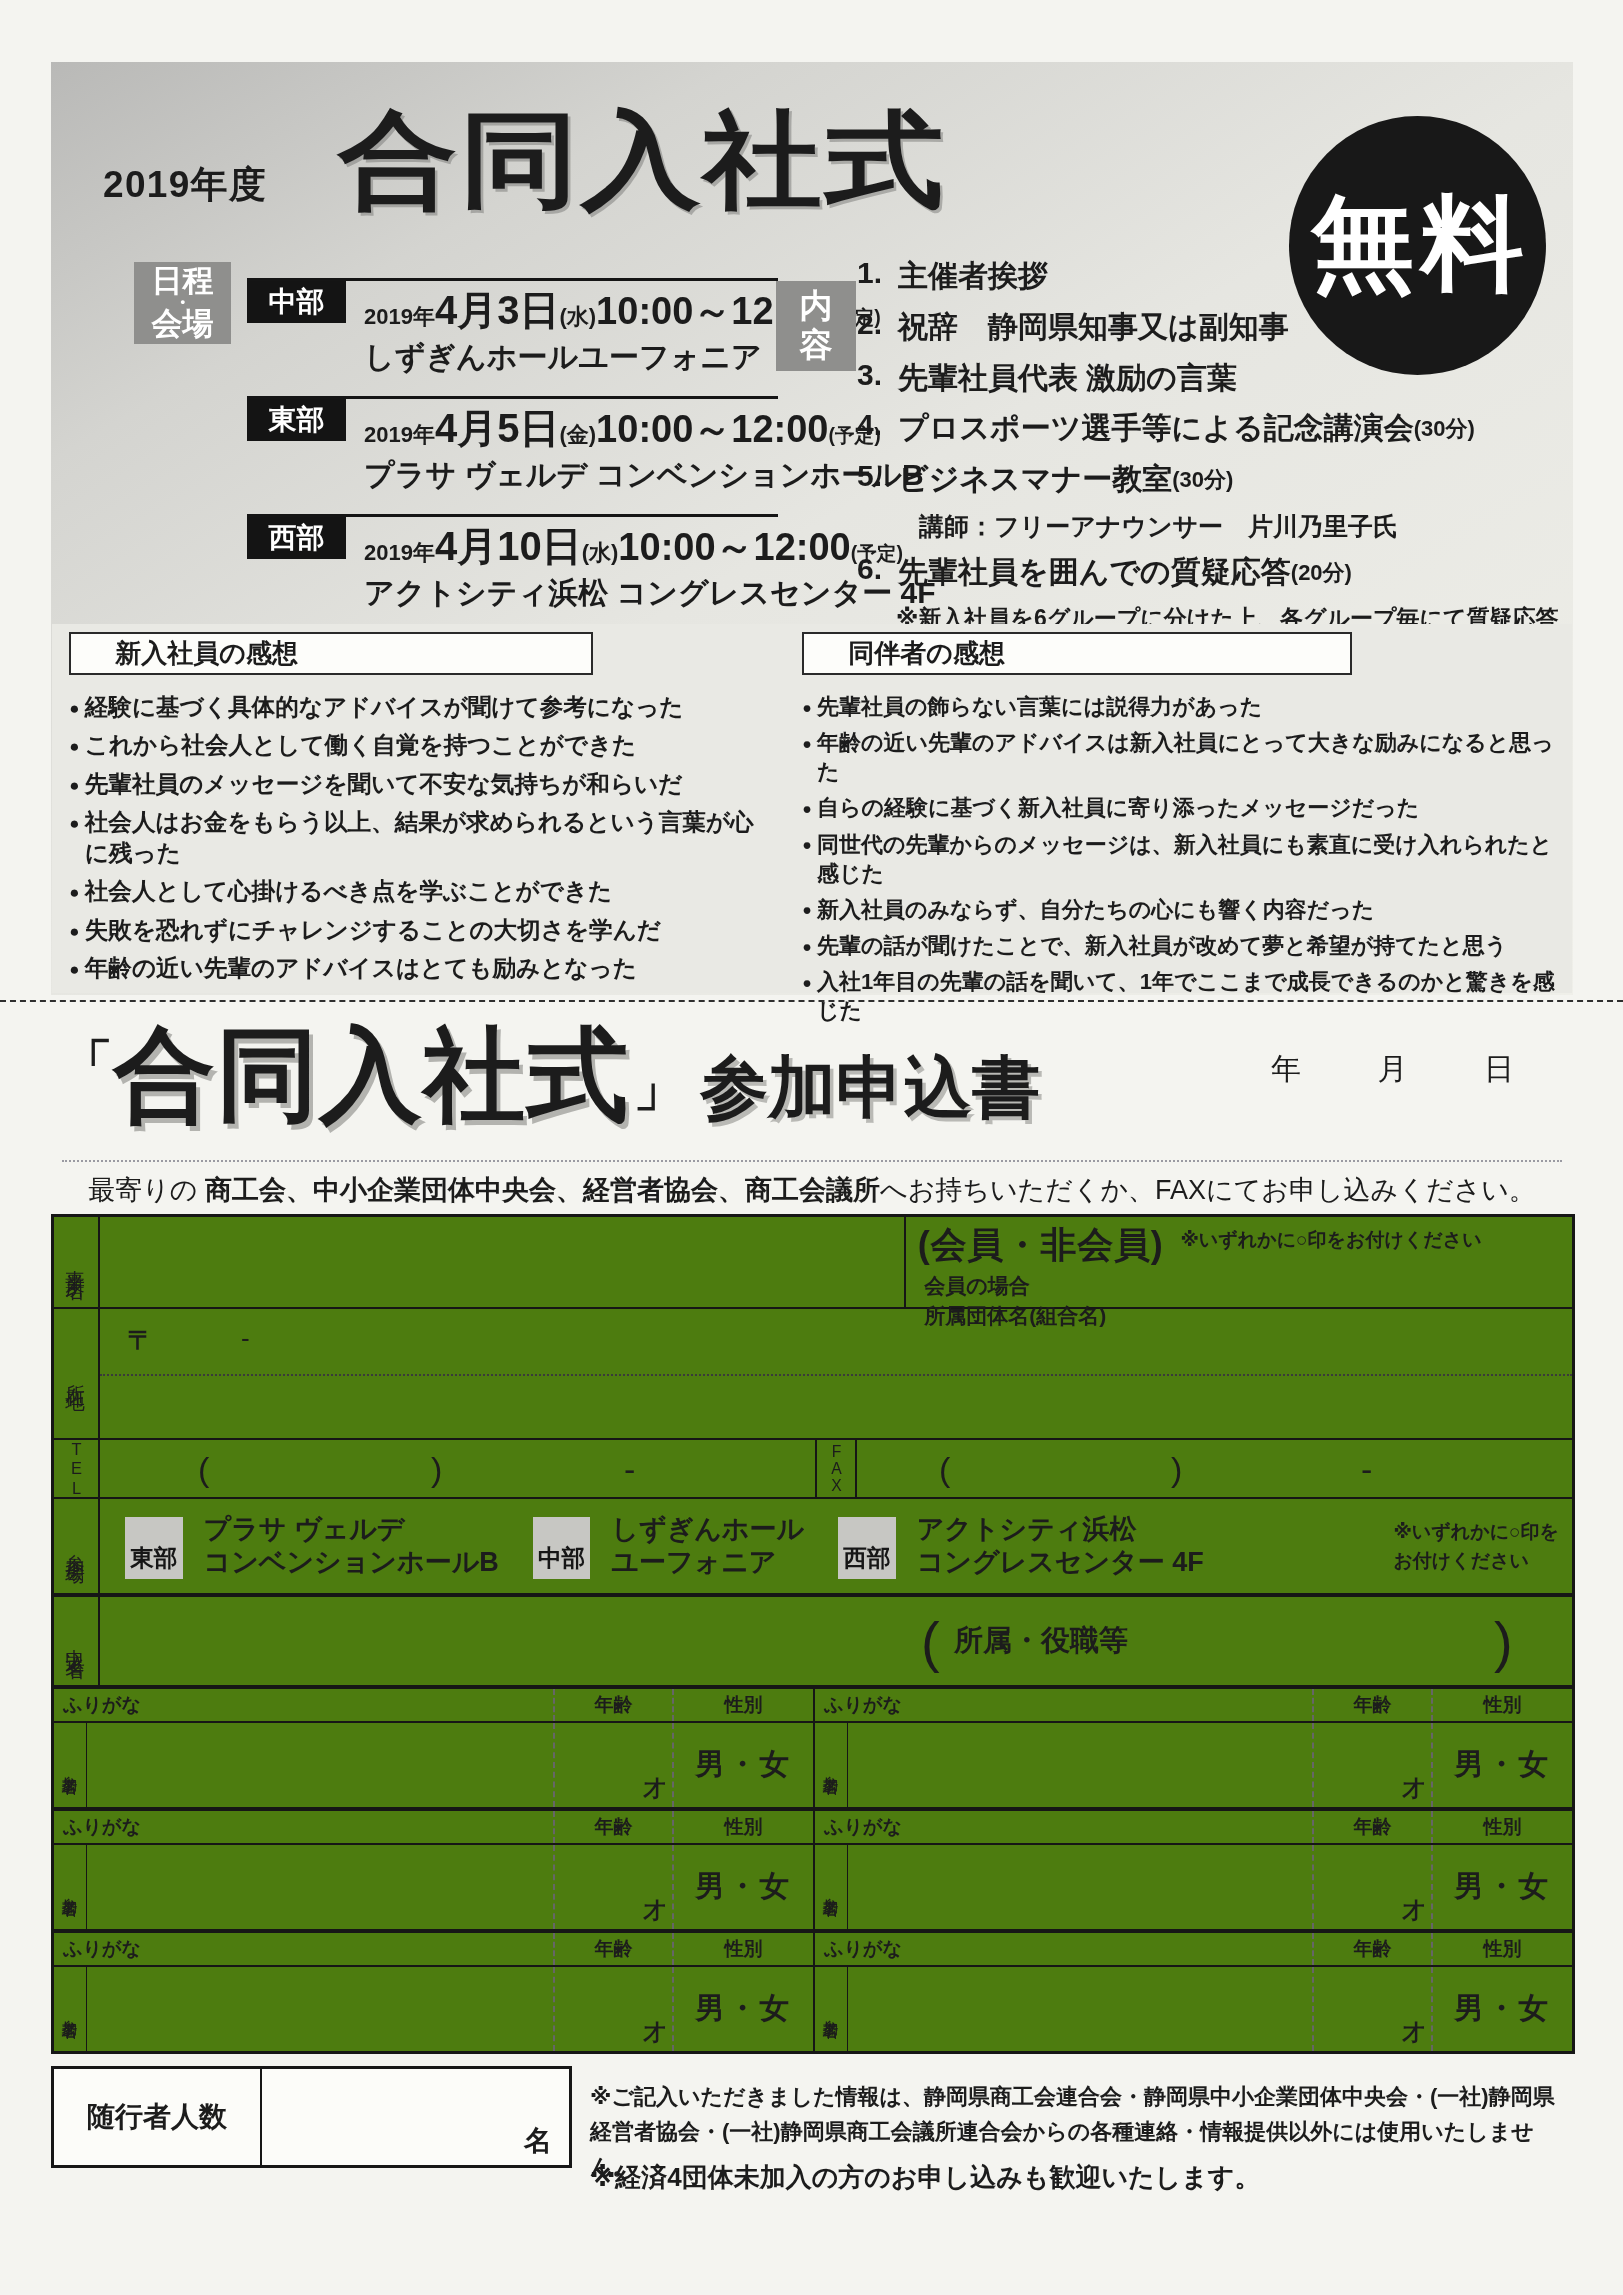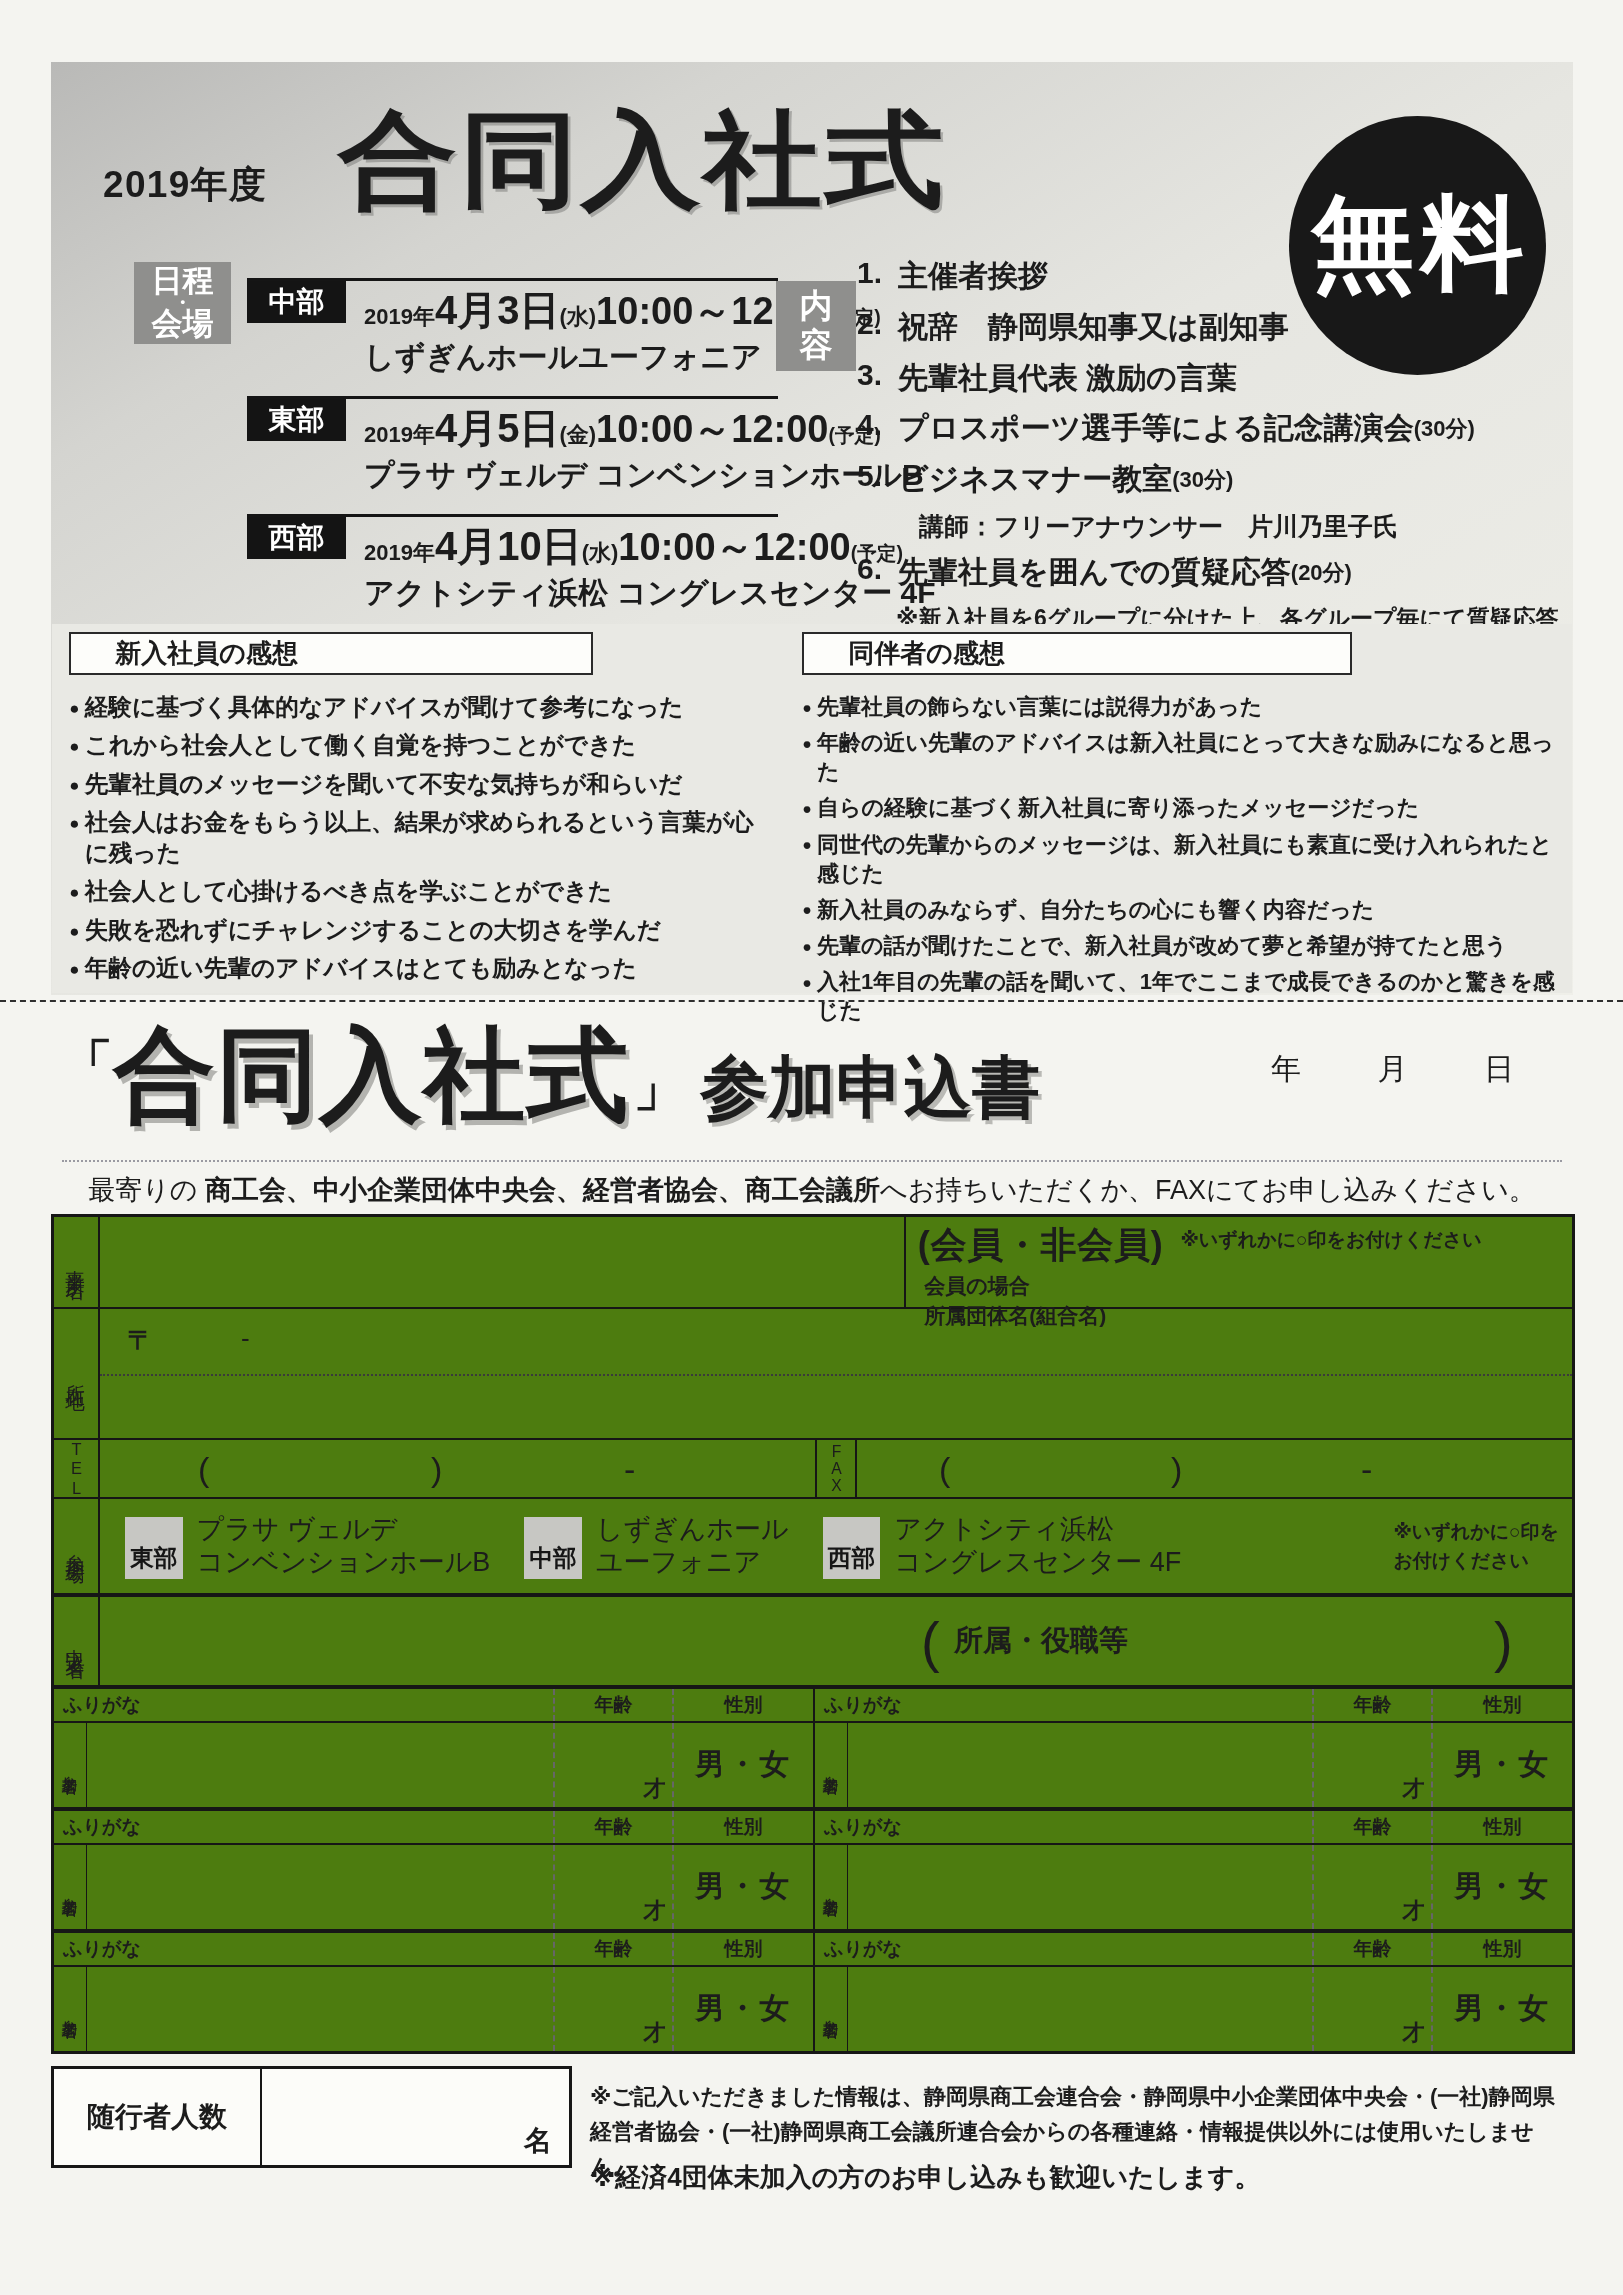--- a/index.html
+++ b/index.html
@@ -97,21 +97,21 @@
   .postal { position:absolute; left:27.5px; top:14.4px; font-size:26px; font-weight:600; }
   .postal-hyphen { position:absolute; left:141px; top:14.4px; font-size:26px; }
   .addr-dotted { position:absolute; left:0; right:0; top:65px; border-top:2.6px dotted #3a3a3a; }
   .paren { position:absolute; top:50%; transform:translateY(-50%); font-size:34px; font-weight:300; }
   .fax-label { width:42px; border-left:2px solid #161616; border-right:2px solid #161616;
                writing-mode:vertical-rl; text-orientation:upright; font-size:15.7px;
                display:flex; align-items:center; justify-content:center; flex:none; }
   .venue-cell { flex:1; display:flex; align-items:center; padding-left:25px; }
   .venue-opt { display:flex; align-items:flex-end; margin-right:34px; }
   .vtag { background:#c7c7c3; color:#161616; font-size:23.6px; font-weight:bold; padding:25px 5.2px 5.2px 5.2px; }
-  .vtext { font-size:27px; font-weight:normal; line-height:1.22; margin-left:14px; white-space:nowrap; }
+  .vtext { font-size:27px; font-weight:bold; line-height:1.22; margin-left:21px; white-space:nowrap; }
   .venue-note { margin-left:auto; margin-right:13px; font-size:19px; font-weight:600; line-height:1.55; white-space:nowrap; }
   .affil-open  { position:absolute; left:821px; top:50%; transform:translateY(-50%); font-size:56px; font-weight:300; }
   .affil-text  { position:absolute; left:854px; top:50%; transform:translateY(-50%); font-size:29px; font-weight:600; }
   .affil-close { position:absolute; left:1394px; top:50%; transform:translateY(-50%); font-size:56px; font-weight:300; }
 
   .pblock { display:flex; border-bottom:4.6px solid #161616; }
   .pblock.last { border-bottom:none; }
   .phalf { width:50%; }
   .phalf.right { border-left:2.6px solid #161616; }
   .phead { height:34px; display:flex; border-bottom:2px solid #161616; align-items:center; }

